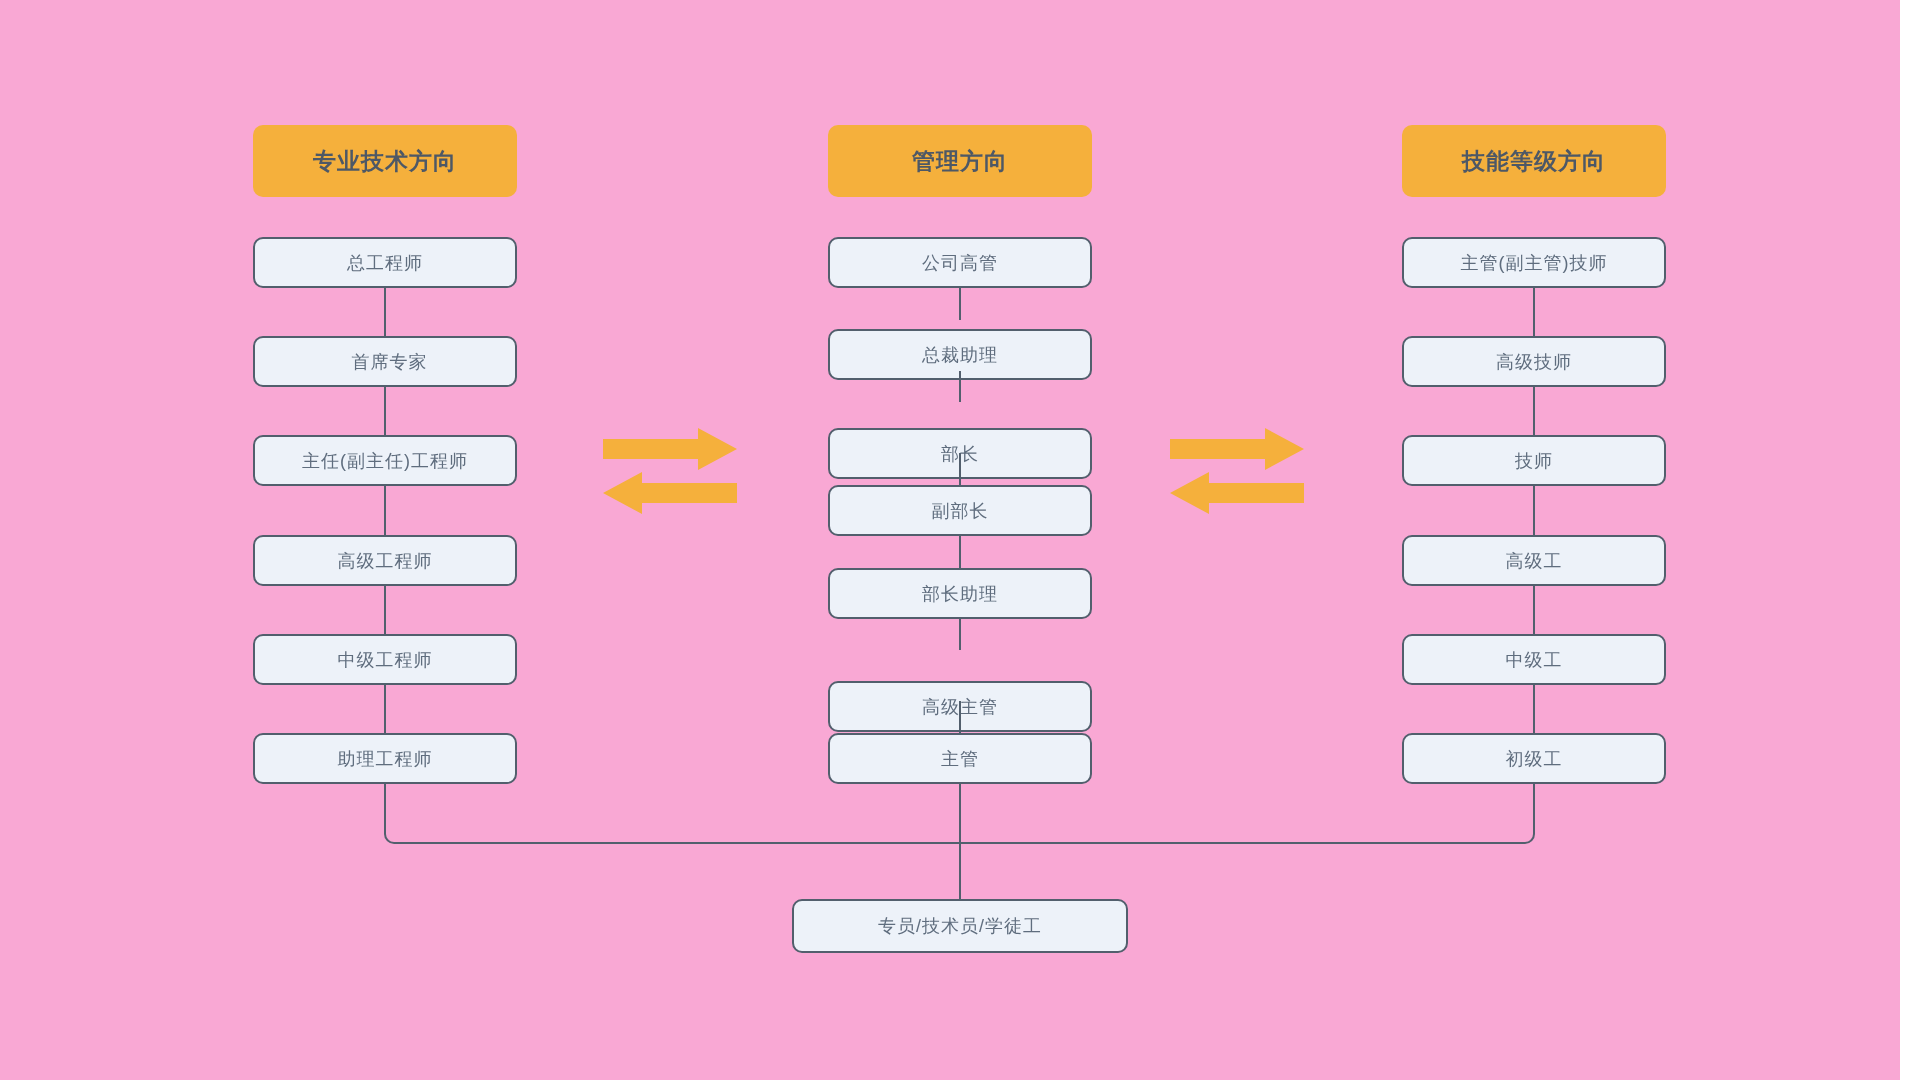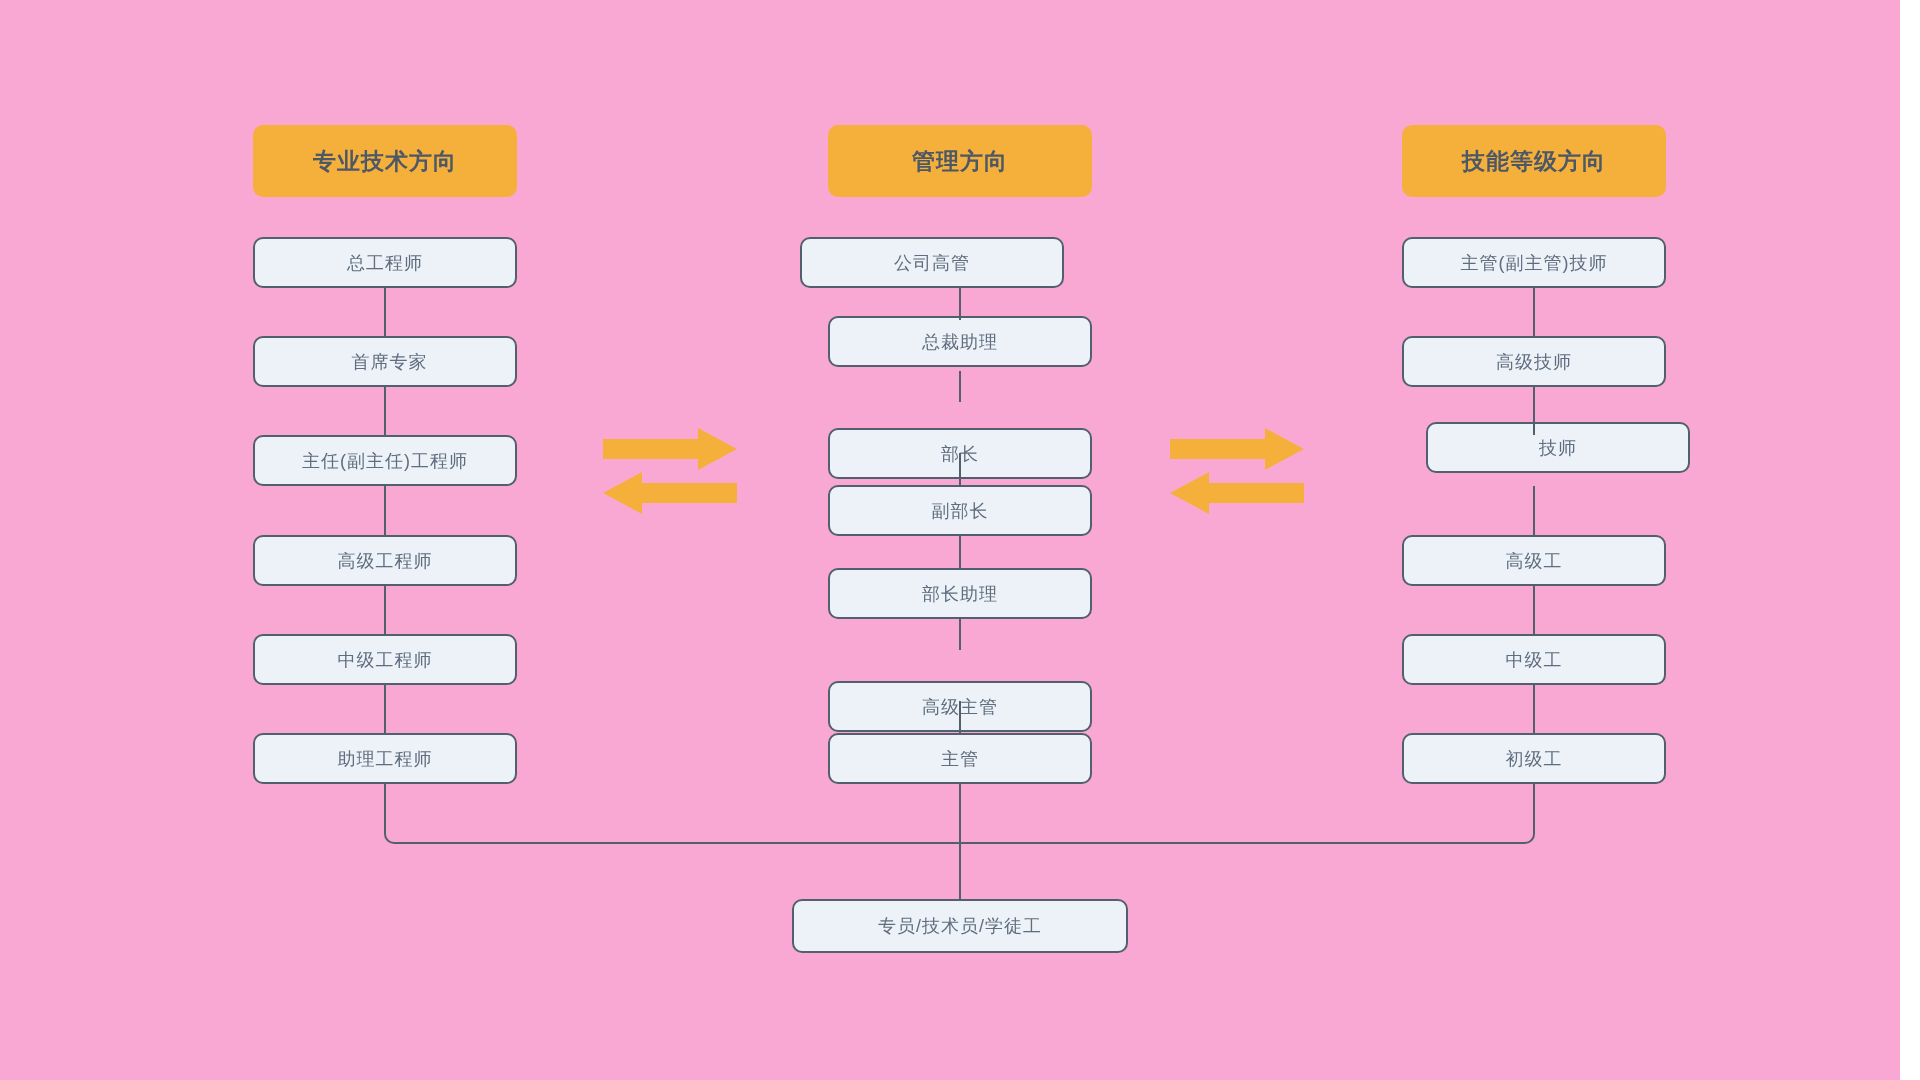--- a/index.html
+++ b/index.html
@@ -85,38 +85,38 @@
   <div class="node" style="left:253px; top:535px;">高级工程师</div>
   <div class="node" style="left:253px; top:634px;">中级工程师</div>
   <div class="node" style="left:253px; top:733px;">助理工程师</div>
 
   <div class="vline" style="left:384px; top:288px; height:48px;"></div>
   <div class="vline" style="left:384px; top:387px; height:48px;"></div>
   <div class="vline" style="left:384px; top:486px; height:49px;"></div>
   <div class="vline" style="left:384px; top:586px; height:48px;"></div>
   <div class="vline" style="left:384px; top:685px; height:48px;"></div>
 
-  <div class="node" style="left:800px; top:237px;">公司高管</div>
-  <div class="node" style="left:828px; top:316px;">总裁助理</div>
+  <div class="node" style="left:828px; top:237px;">公司高管</div>
+  <div class="node" style="left:828px; top:329px;">总裁助理</div>
   <div class="node" style="left:828px; top:402px;margin-top:26px;">部长</div>
   <div class="node" style="left:828px; top:485px;">副部长</div>
   <div class="node" style="left:828px; top:568px;">部长助理</div>
   <div class="node" style="left:828px; top:650px;margin-top:31px;">高级主管</div>
   <div class="node" style="left:828px; top:733px;">主管</div>
 
   <div class="vline" style="left:959px; top:288px; height:32px;"></div>
   <div class="vline" style="left:959px; top:371px; height:31px;"></div>
   <div class="vline" style="left:959px; top:453px; height:32px;"></div>
   <div class="vline" style="left:959px; top:536px; height:32px;"></div>
   <div class="vline" style="left:959px; top:619px; height:31px;"></div>
   <div class="vline" style="left:959px; top:701px; height:32px;"></div>
 
   <div class="node" style="left:1402px; top:237px;">主管(副主管)技师</div>
   <div class="node" style="left:1402px; top:336px;">高级技师</div>
-  <div class="node" style="left:1402px; top:422px;margin-left:24px;">技师</div>
+  <div class="node" style="left:1402px; top:435px;">技师</div>
   <div class="node" style="left:1402px; top:535px;">高级工</div>
   <div class="node" style="left:1402px; top:634px;">中级工</div>
   <div class="node" style="left:1402px; top:733px;">初级工</div>
 
   <div class="vline" style="left:1533px; top:288px; height:48px;"></div>
   <div class="vline" style="left:1533px; top:387px; height:48px;"></div>
   <div class="vline" style="left:1533px; top:486px; height:49px;"></div>
   <div class="vline" style="left:1533px; top:586px; height:48px;"></div>
   <div class="vline" style="left:1533px; top:685px; height:48px;"></div>
 

